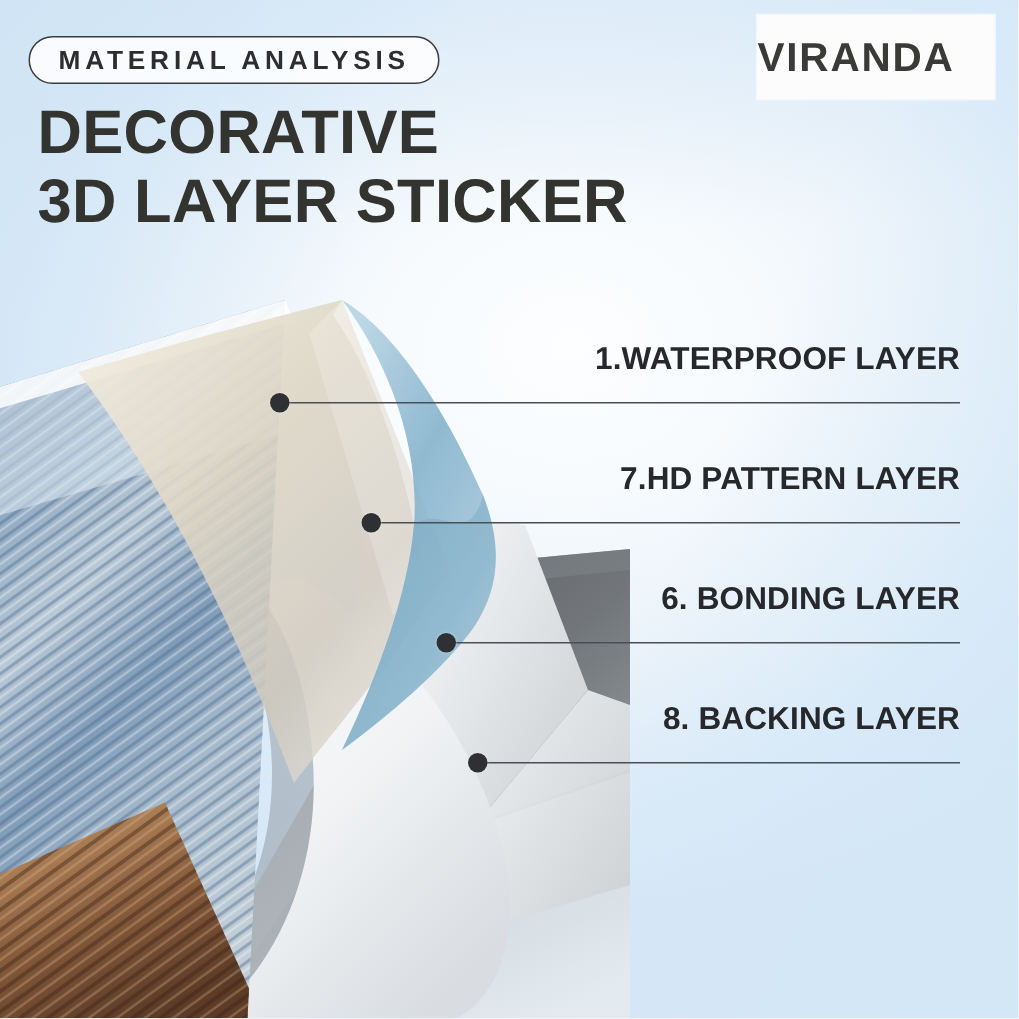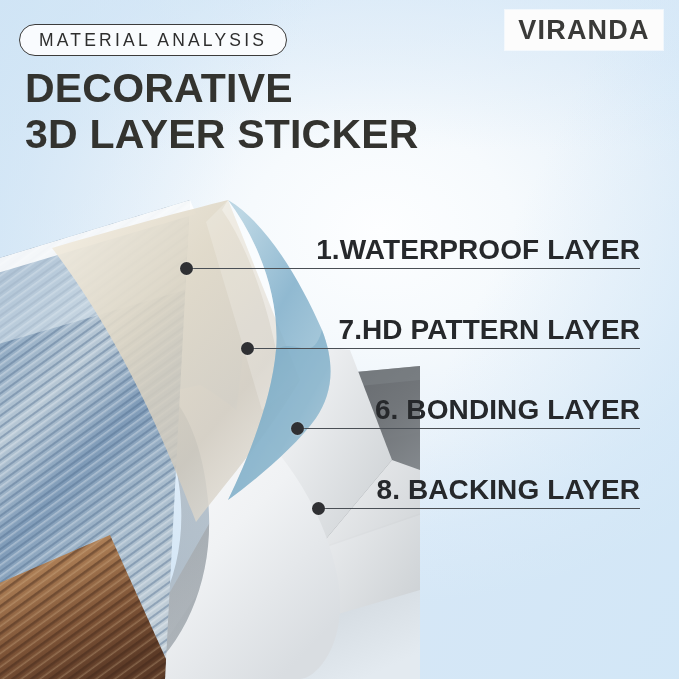--- a/index.html
+++ b/index.html
@@ -38,46 +38,45 @@
     align-items: center;
     border: 1.4px solid #3c3c3c;
     border-radius: 17px;
     background: rgba(252,253,254,.92);
     box-sizing: border-box;
   }
   #badge .badge-text {
     font-size: 17.5px;
     letter-spacing: 3.2px;
     color: #2e2e2e;
-    font-weight: 400;
+    font-weight: 700;
     white-space: nowrap;
   }
 
   #headline {
     position: absolute;
     left: 25px;
     top: 65px;
     color: #33332f;
     font-weight: 700;
     font-size: 41px;
     line-height: 46px;
     letter-spacing: 0.2px;
   }
   #headline .hl-line { display: block; white-space: nowrap; }
 
   #brand-box {
     position: absolute;
     right: 16px;
     top: 10px;
     width: 158px;
-    height: 40px;
+    height: 56px;
     background: #fcfcfc;
     display: flex;
     align-items: center;
-    justify-content: center;
     box-shadow: 0 0 0 1px rgba(255,255,255,.6);
   }
   #brand-box .brand-text {
     font-size: 27px;
     font-weight: 700;
     letter-spacing: 1.2px;
     color: #3a3a38;
   }
 
   
@@ -108,22 +107,22 @@
     height: 13px;
     border-radius: 50%;
     background: #2f3033;
     left: -6px;
     top: -6px;
     box-shadow: 0 0 2px rgba(255,255,255,.45);
   }
   .callout .label {
     position: absolute;
     right: 0;
-    bottom: 2px;
-    font-size: 28px;
+    bottom: 16px;
+    font-size: 21px;
     font-weight: 700;
     color: #26282b;
     white-space: nowrap;
     letter-spacing: 0.1px;
   }
 </style>
 </head>
 <body>
 
 <div id="poster">

